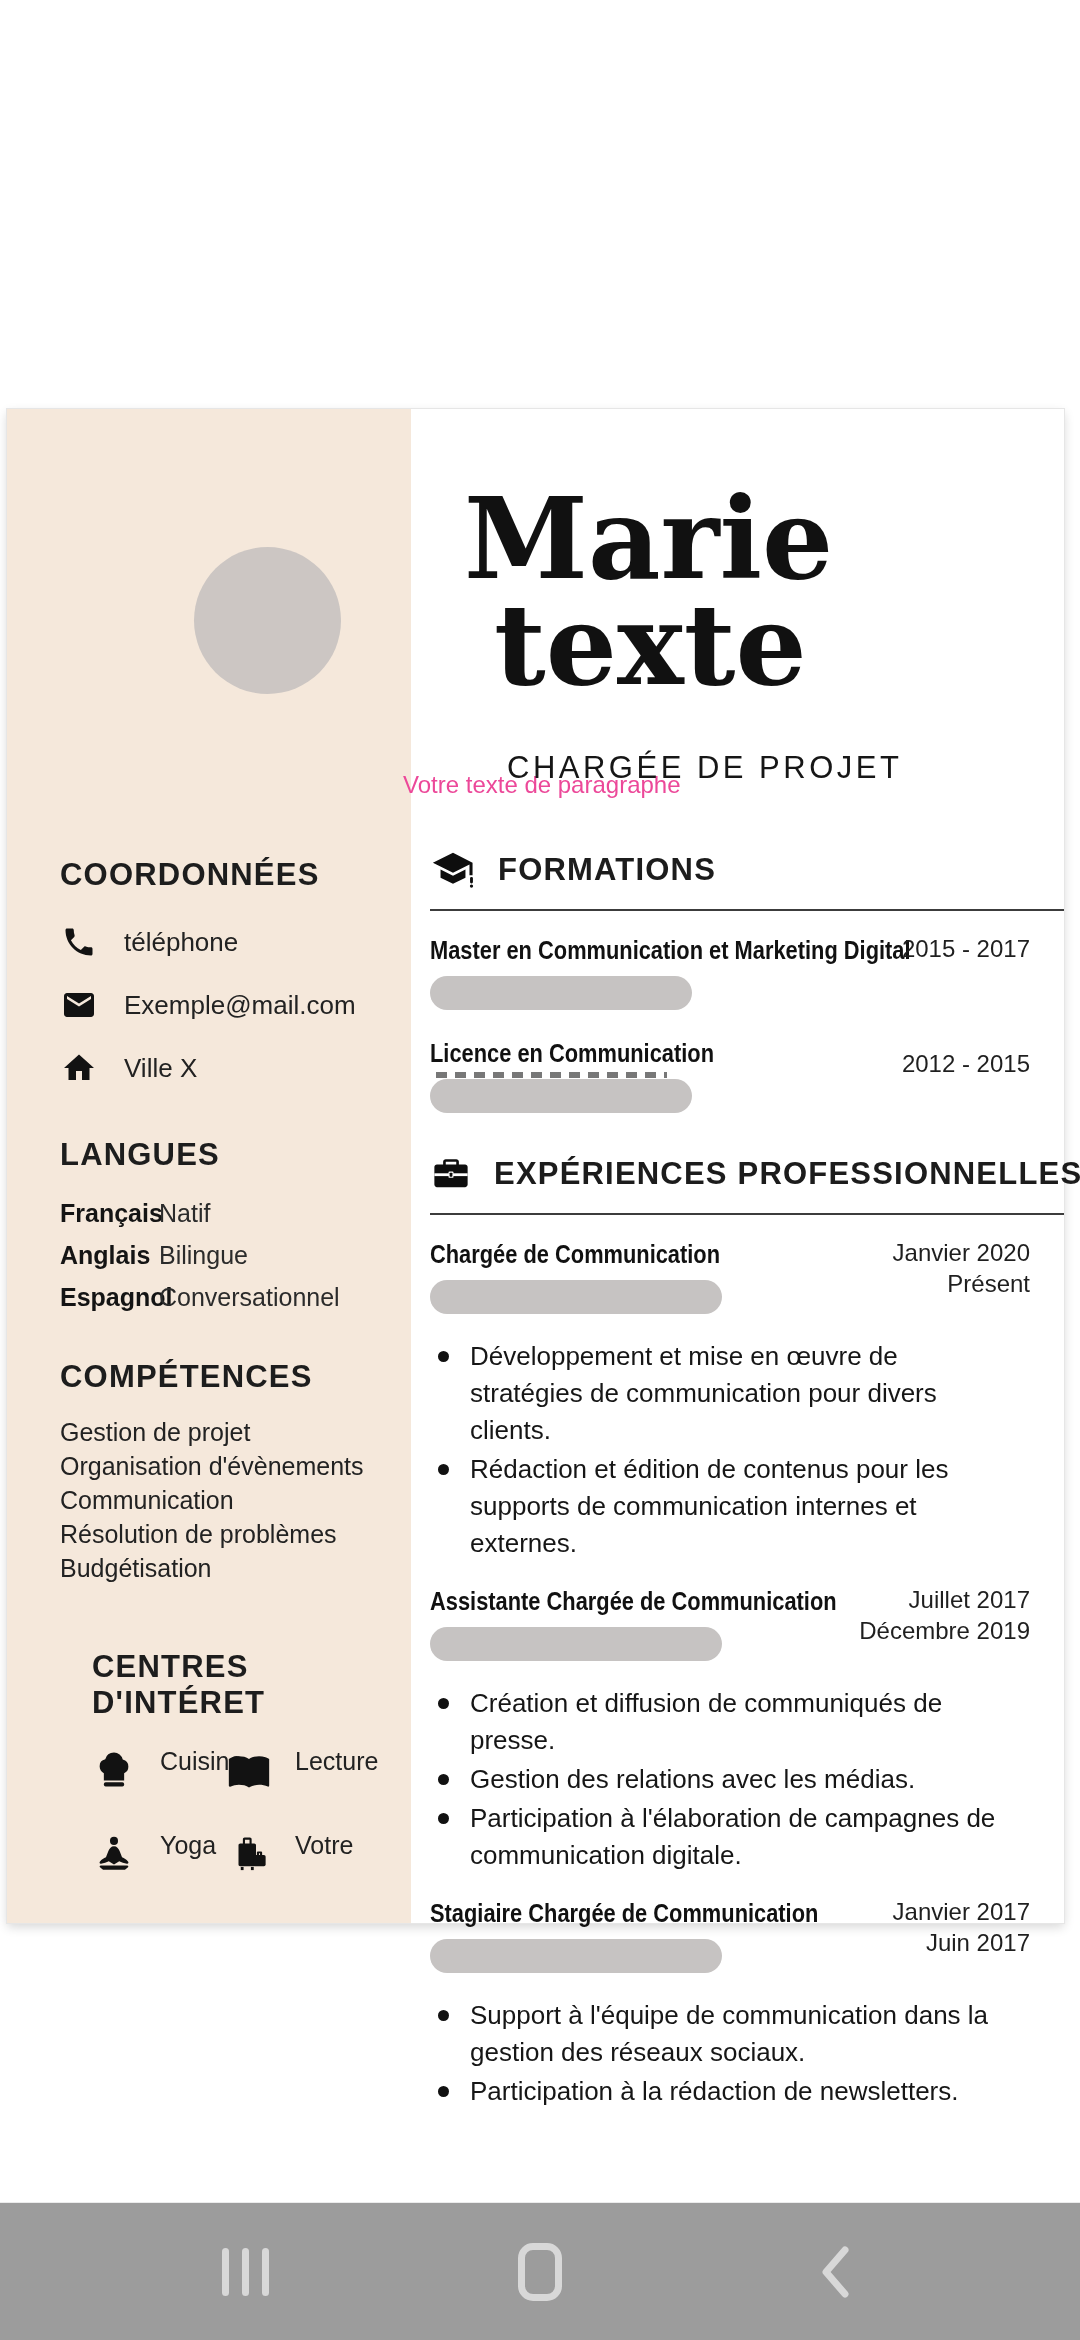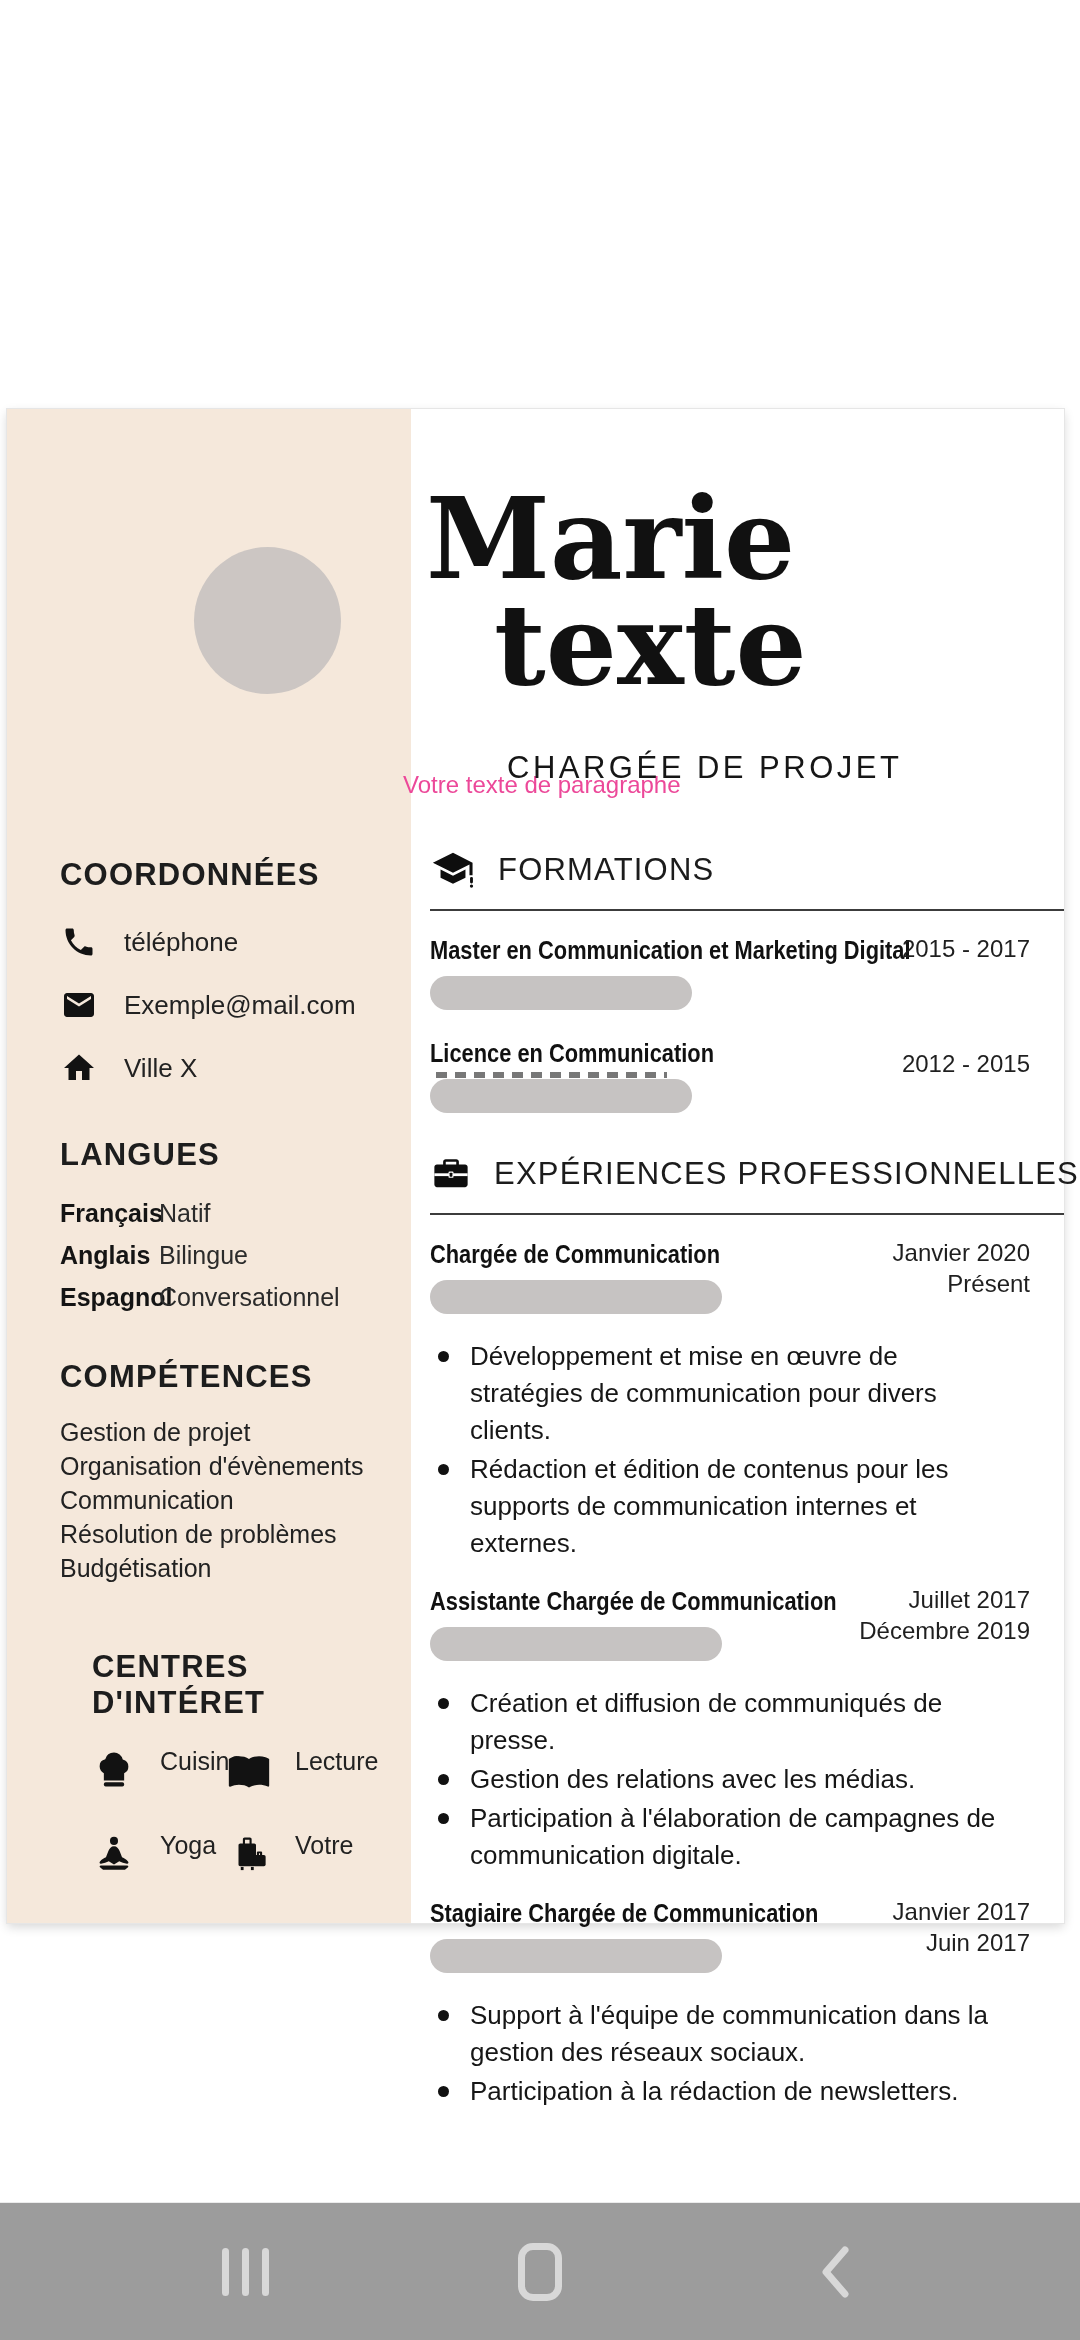--- a/index.html
+++ b/index.html
@@ -52,32 +52,32 @@
       radial-gradient(150px 200px at 22% 70%, #b99a74 0 52%, rgba(185,154,116,0) 55%),
       radial-gradient(120px 180px at 70% 58%, #bfa27b 0 48%, rgba(191,162,123,0) 52%),
       radial-gradient(150px 110px at 52% 30%, #b39succeed 0 0%, rgba(0,0,0,0) 0%),
       radial-gradient(150px 110px at 52% 30%, #b3946c 0 52%, rgba(179,148,108,0) 56%),
       linear-gradient(168deg,#b3b7bf 0%,#bfc2c8 55%,#cdced0 100%);
   }
   .face-cover{position:absolute;left:76px;top:54px;width:147px;height:147px;border-radius:50%;background:#ccc6c3;}
 
   
   .name-block{position:absolute;left:419px;top:74px;font-family:"DejaVu Serif", serif;font-weight:700;color:#111;line-height:1.0;}
-  .name-l1{font-size:112px;}
+  .name-l1{font-size:112px;margin-left:38px;}
   .name-l2{font-size:112px;margin-left:68px;margin-top:-6px;}
   .placeholder-text{position:absolute;left:396px;top:362px;font-size:24px;color:#ec4899;}
   .subtitle{position:absolute;left:500px;top:341px;font-size:31px;letter-spacing:3.5px;color:#161616;}
 
   .main-sec{position:absolute;left:423px;width:600px;}
   .sec-formations{top:438px;}
   .sec-exp{top:742px;}
   .sec-head{display:flex;align-items:center;}
   .sec-head .ic{width:46px;height:46px;margin-right:22px;display:flex;align-items:center;justify-content:center;}
   .sec-head .ic svg{fill:#0e0e0e;}
-  .sec-title{font-size:31px;font-weight:normal;letter-spacing:1.2px;color:#1c1c1c;white-space:nowrap;}
+  .sec-title{font-size:31px;font-weight:bold;letter-spacing:1.2px;color:#1c1c1c;white-space:nowrap;}
   .sec-divider{height:2px;background:#3c3c3c;margin-top:16px;margin-bottom:24px;width:634px;}
 
   .entry{position:relative;margin-bottom:28px;}
   .entry-title{
     font-size:26px;font-weight:bold;color:#111;white-space:nowrap;
     transform:scaleX(.84);transform-origin:0 50%;
   }
   .entry-dates{position:absolute;right:0;top:-2px;text-align:right;font-size:24px;line-height:31px;color:#1f1f1f;white-space:nowrap;}
   .pill{margin-top:10px;height:34px;border-radius:17px;background:#c6c3c2;position:relative;}
   .pill-f{width:262px;}

